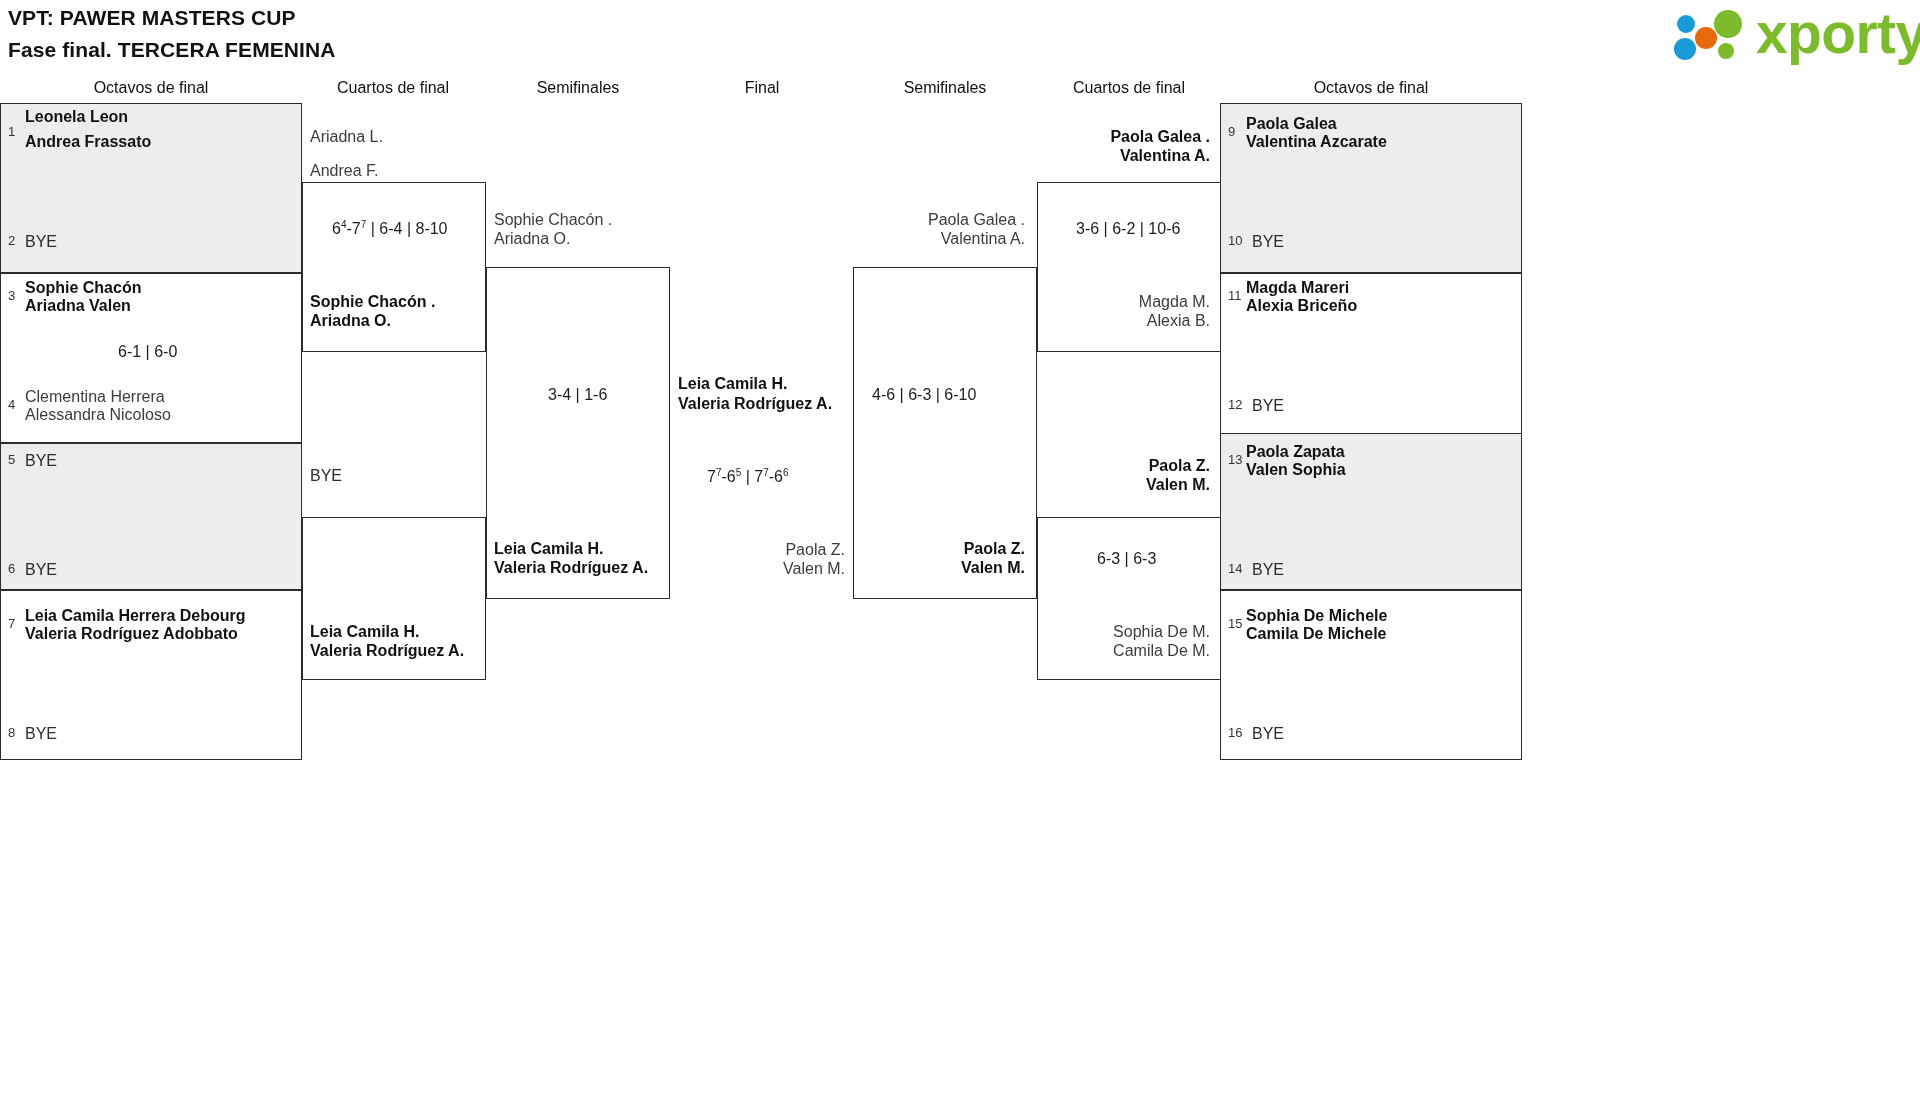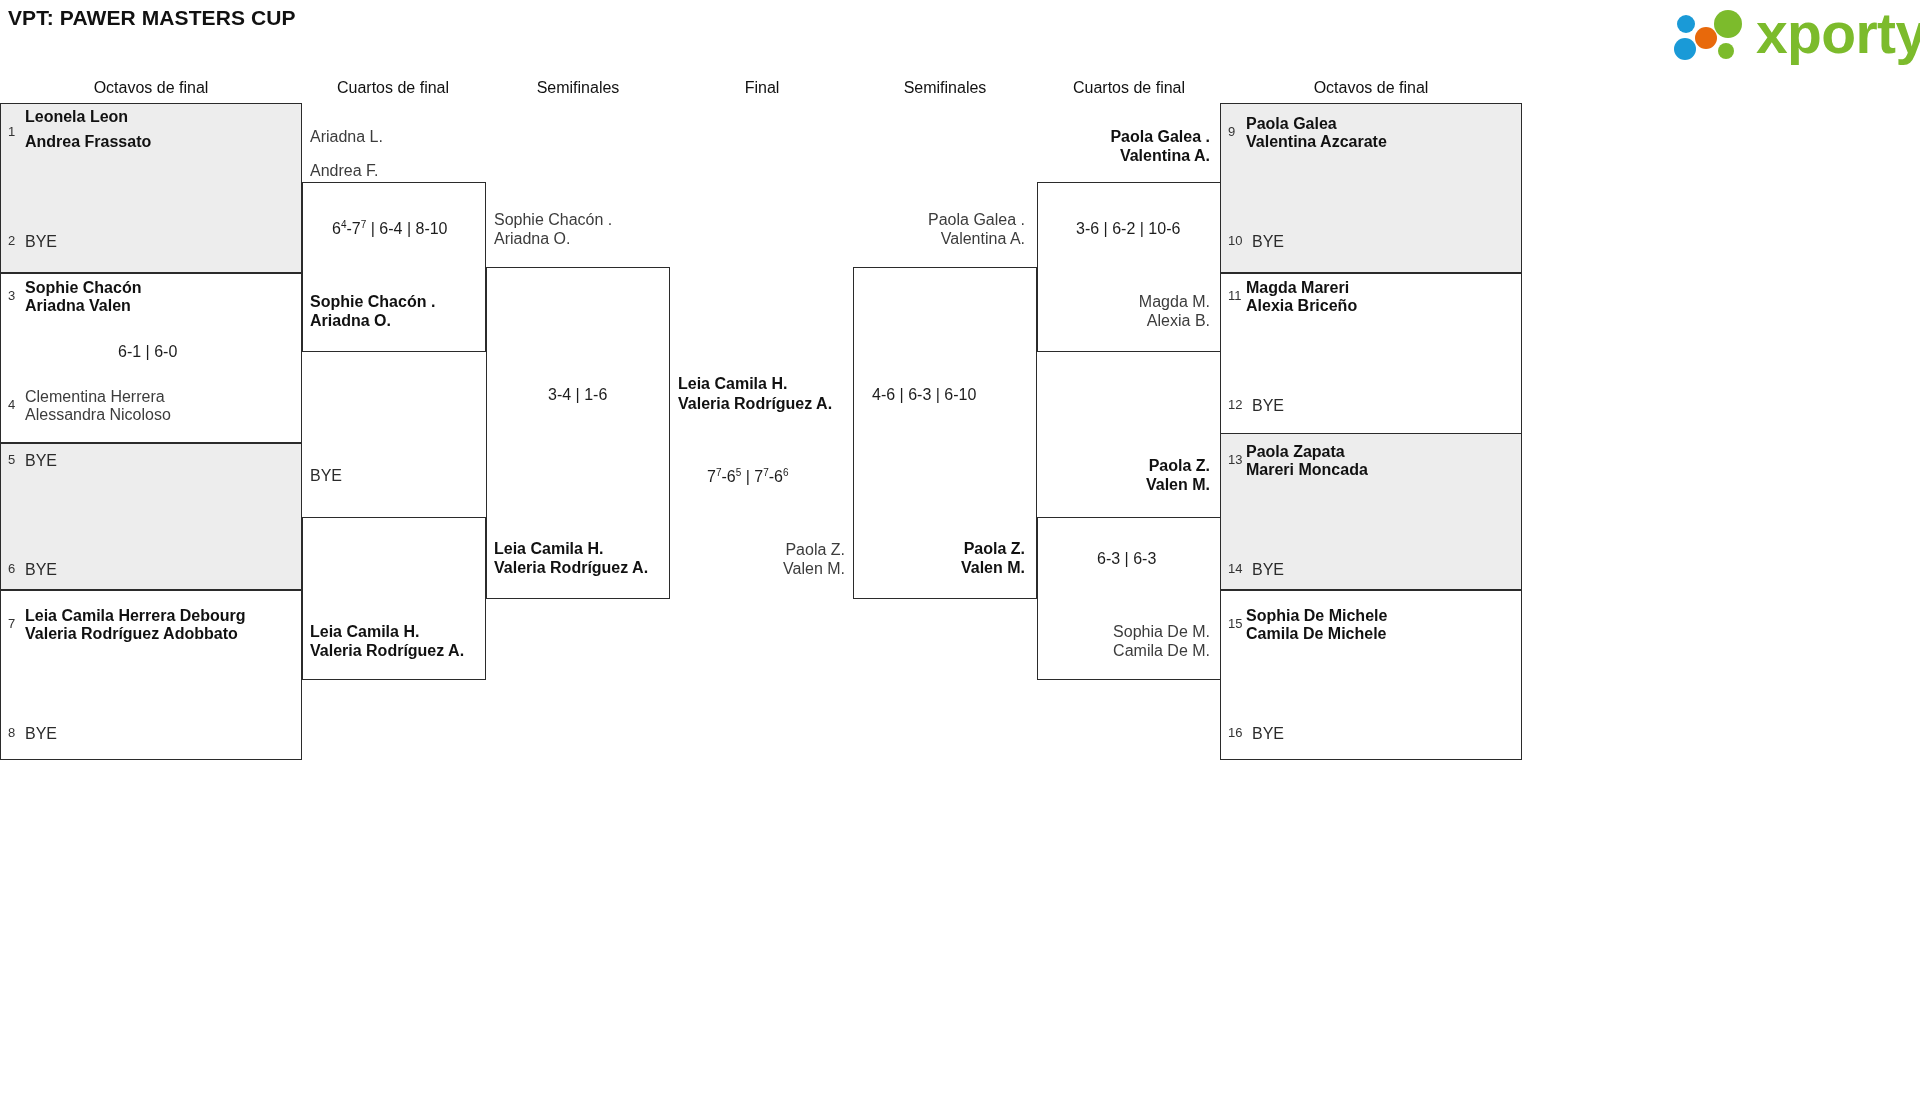--- a/index.html
+++ b/index.html
@@ -87,20 +87,21 @@
     white-space: nowrap;
   }
 </style>
 </head>
 <body>
 
 <div id="root">
 
   <div class="title-block">
     <div class="title-line">VPT: PAWER MASTERS CUP</div>
+    <div class="title-line">Fase final. TERCERA FEMENINA</div>
   </div>
 
   <div class="logo">
     <svg class="logo-dots" viewBox="0 0 86 50">
       <circle cx="14" cy="14" r="9" fill="#1a9ad7"></circle>
       <circle cx="13" cy="39" r="11" fill="#1a9ad7"></circle>
       <circle cx="34" cy="28" r="11" fill="#e8690b"></circle>
       <circle cx="56" cy="14" r="14" fill="#7cbb2c"></circle>
       <circle cx="54" cy="41" r="8" fill="#7cbb2c"></circle>
     </svg>
@@ -231,21 +232,21 @@
 
   <div class="seed" style="left:1228px; top:288px;">11</div>
   <div class="lbl bold" style="left:1246px; top:278px;">Magda Mareri</div>
   <div class="lbl bold" style="left:1246px; top:296px;">Alexia Briceño</div>
 
   <div class="seed" style="left:1228px; top:397px;">12</div>
   <div class="bye" style="left:1252px; top:396px;">BYE</div>
 
   <div class="seed" style="left:1228px; top:452px;">13</div>
   <div class="lbl bold" style="left:1246px; top:442px;">Paola Zapata</div>
-  <div class="lbl bold" style="left:1246px; top:460px;">Mareri Moncada</div>
+  <div class="lbl bold" style="left:1246px; top:460px;">Valen Sophia</div>
 
   <div class="seed" style="left:1228px; top:561px;">14</div>
   <div class="bye" style="left:1252px; top:560px;">BYE</div>
 
   <div class="seed" style="left:1228px; top:616px;">15</div>
   <div class="lbl bold" style="left:1246px; top:606px;">Sophia De Michele</div>
   <div class="lbl bold" style="left:1246px; top:624px;">Camila De Michele</div>
 
   <div class="seed" style="left:1228px; top:725px;">16</div>
   <div class="bye" style="left:1252px; top:724px;">BYE</div>

